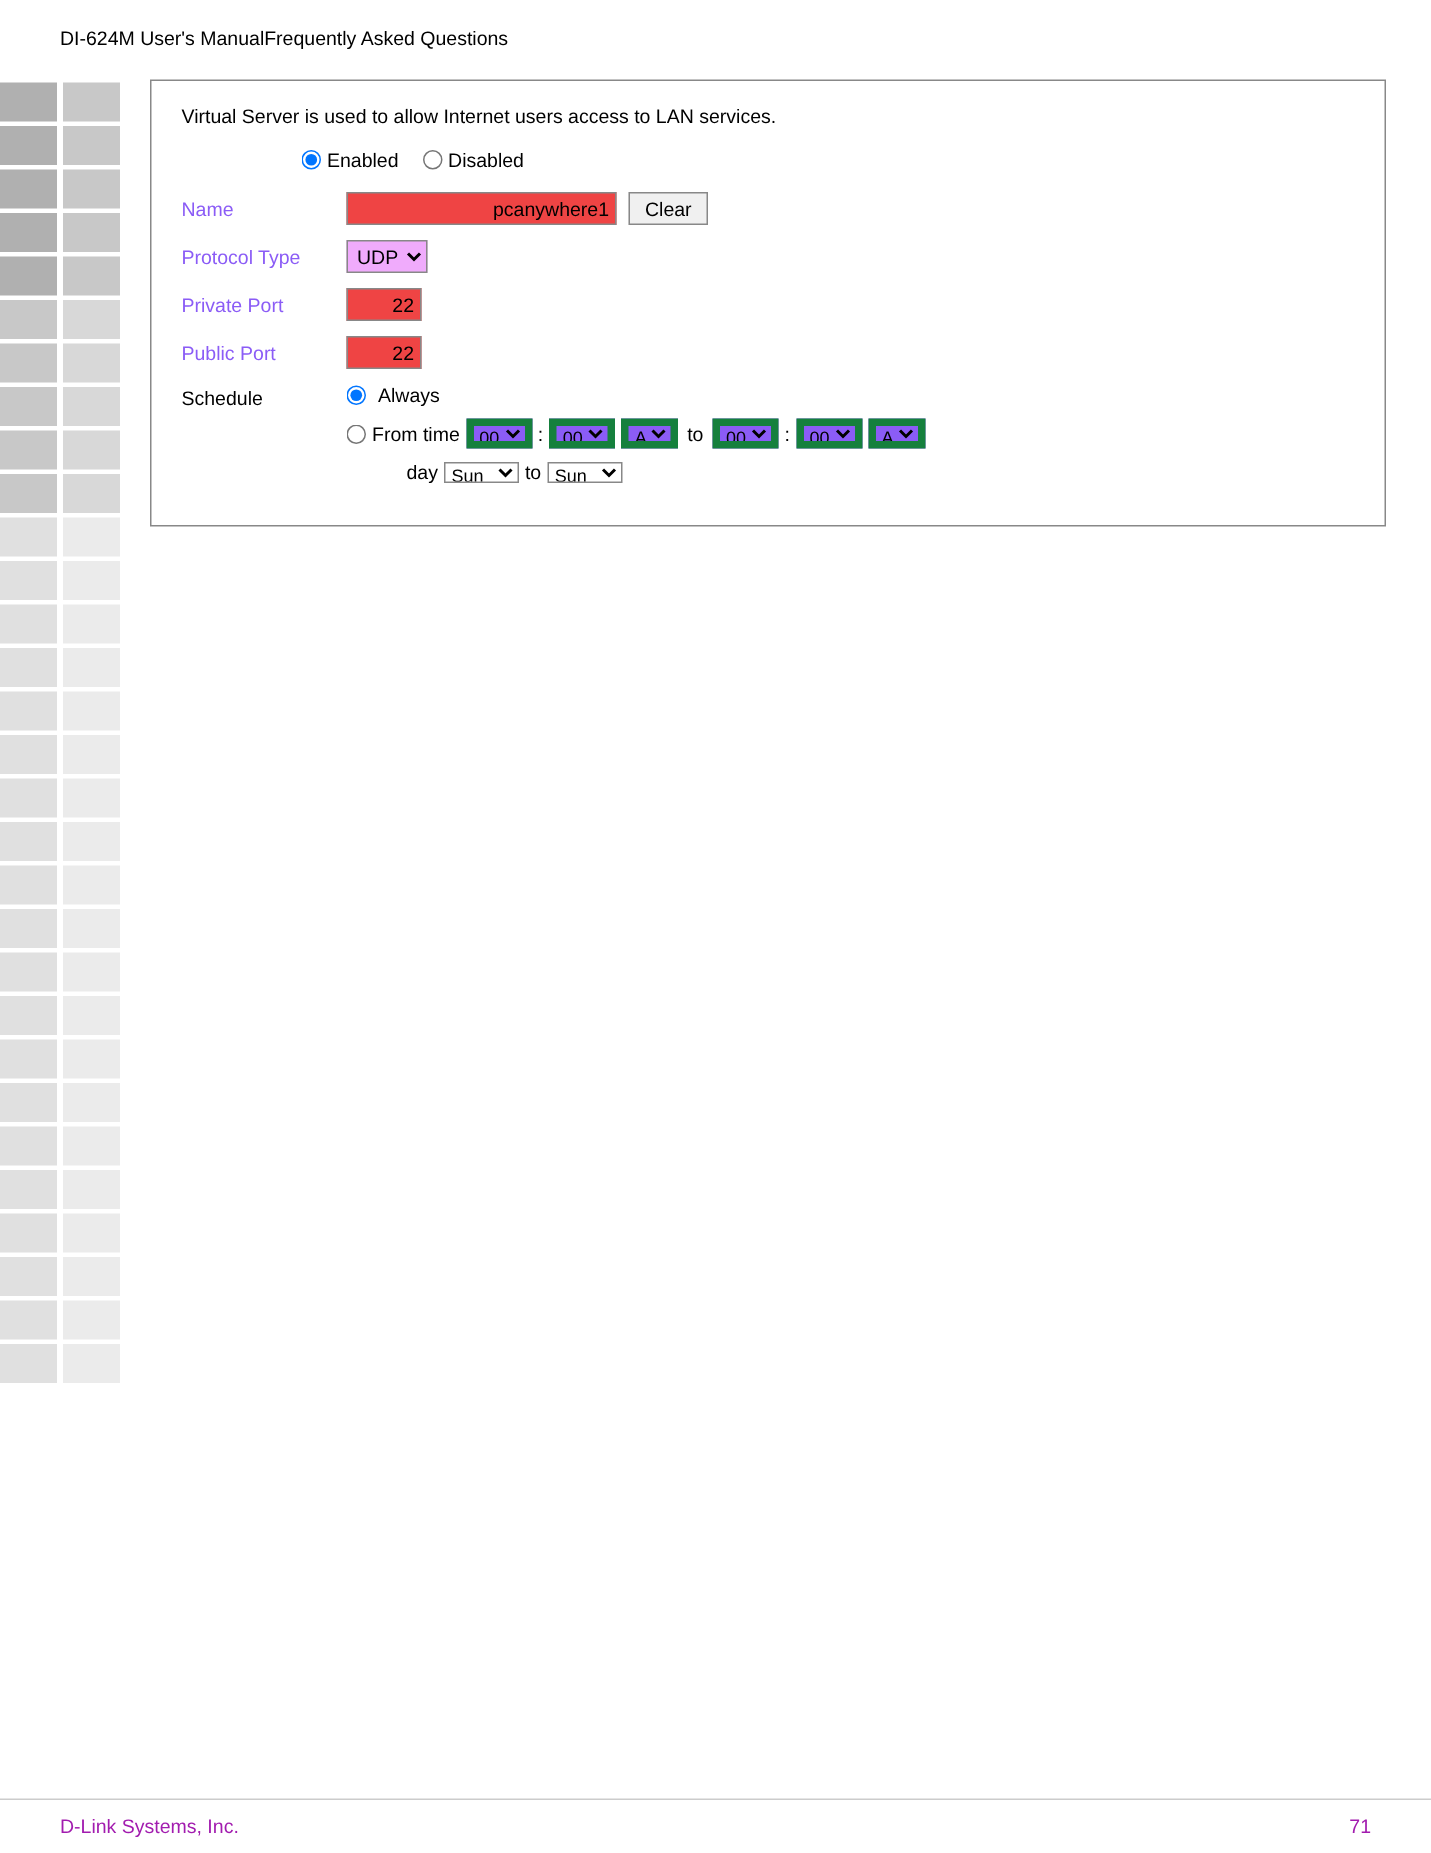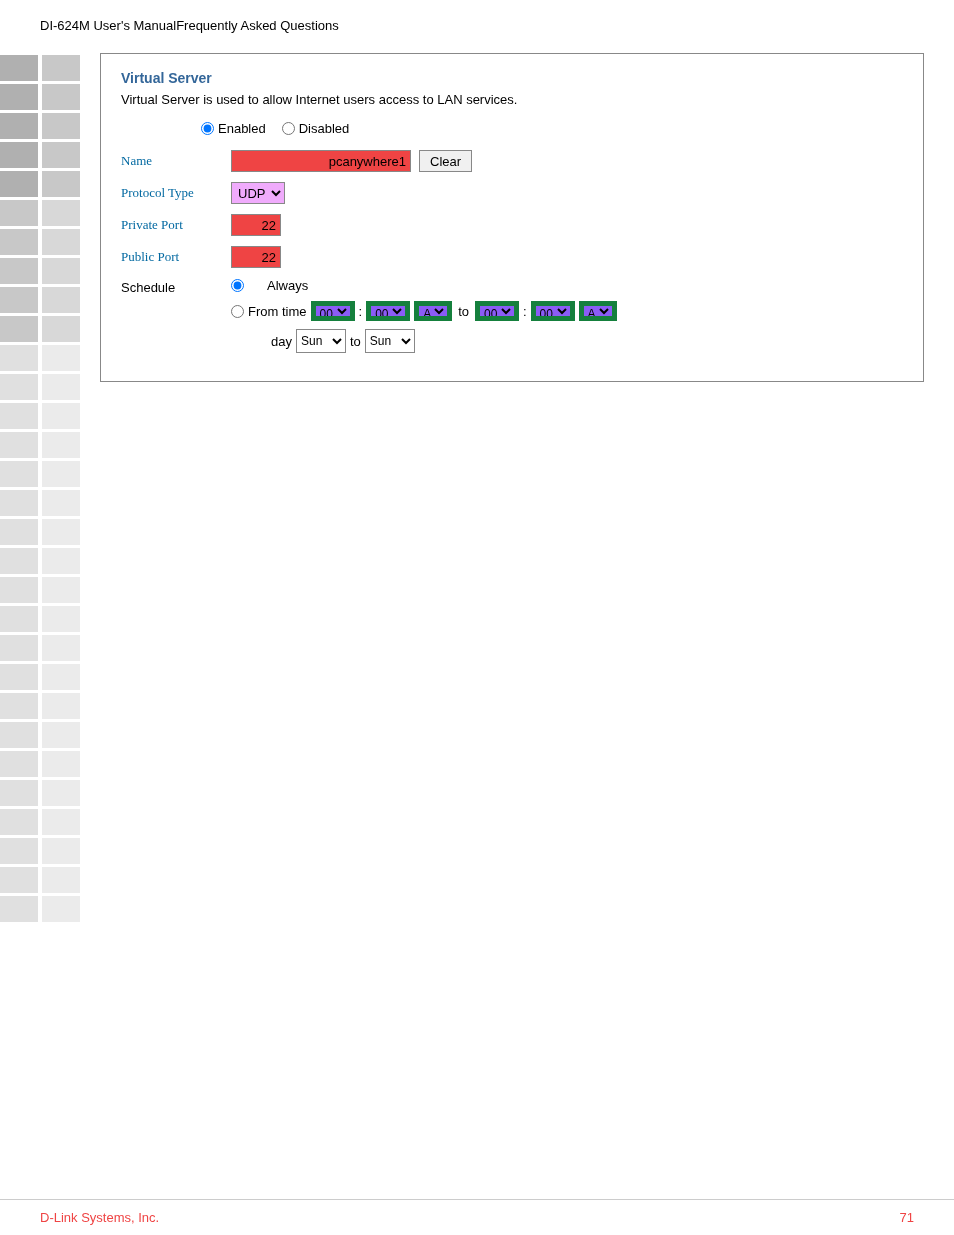--- a/index.html
+++ b/index.html
@@ -68,23 +68,22 @@
 
     .field-row {
       display: flex;
       align-items: center;
       margin-bottom: 10px;
     }
 
     .field-label {
       width: 110px;
       font-size: 13px;
-      color: #0369a1;
+      color: #8b5cf6;
       flex-shrink: 0;
-      font-family: Liberation Serif, serif;
     }
 
     .field-input {
       border: 1px solid #888;
       padding: 2px 4px;
       font-size: 13px;
       background: #ef4444;
       height: 22px;
       text-align: right;
     }
@@ -134,21 +133,21 @@
     }
 
     .schedule-options {
       display: flex;
       flex-direction: column;
       gap: 8px;
     }
 
     .schedule-always {
       display: flex;
-      gap: 23px;
+      gap: 8px;
     }
 
     .schedule-from {
       display: flex;
       align-items: center;
       gap: 4px;
       font-size: 13px;
     }
 
     .time-select {
@@ -156,21 +155,21 @@
       background: #8b5cf6;
       font-size: 12px;
       height: 20px;
       width: 44px;
     }
 
     .day-select {
       border: 1px solid #888;
       background: #fff;
       font-size: 12px;
-      height: 24px;
+      height: 14px;
       width: 50px;
     }
 
     .day-row {
       display: flex;
       align-items: center;
       gap: 4px;
       font-size: 13px;
       margin-left: 40px;
     }
@@ -179,21 +178,21 @@
     .page-footer {
       position: absolute;
       bottom: 0;
       left: 0;
       right: 0;
       display: flex;
       justify-content: space-between;
       padding: 10px 40px;
       border-top: 1px solid #ccc;
       font-size: 13px;
-      color: #ef4444;
+      color: #a21caf;
     }
 
     input[type="radio"] {
       margin: 0;
     }
 
     
     .sidebar-col {
       position: absolute;
       left: 0;
@@ -353,21 +352,20 @@
 </div>
 
 <div class="page-header">
   <span>DI-624M User's Manual</span>
   <span>Frequently Asked Questions</span>
 </div>
 
 <div class="main-content">
   <div class="vs-box">
 
-    <div class="vs-title">Virtual Server</div>
     <div class="vs-description">Virtual Server is used to allow Internet users access to LAN services.</div>
 
     <div class="radio-row">
       <div class="radio-item">
         <input type="radio" name="vs_status" checked="" style="">
         <span>Enabled</span>
       </div>
       <div class="radio-item">
         <input type="radio" name="vs_status" style="">
         <span>Disabled</span>

